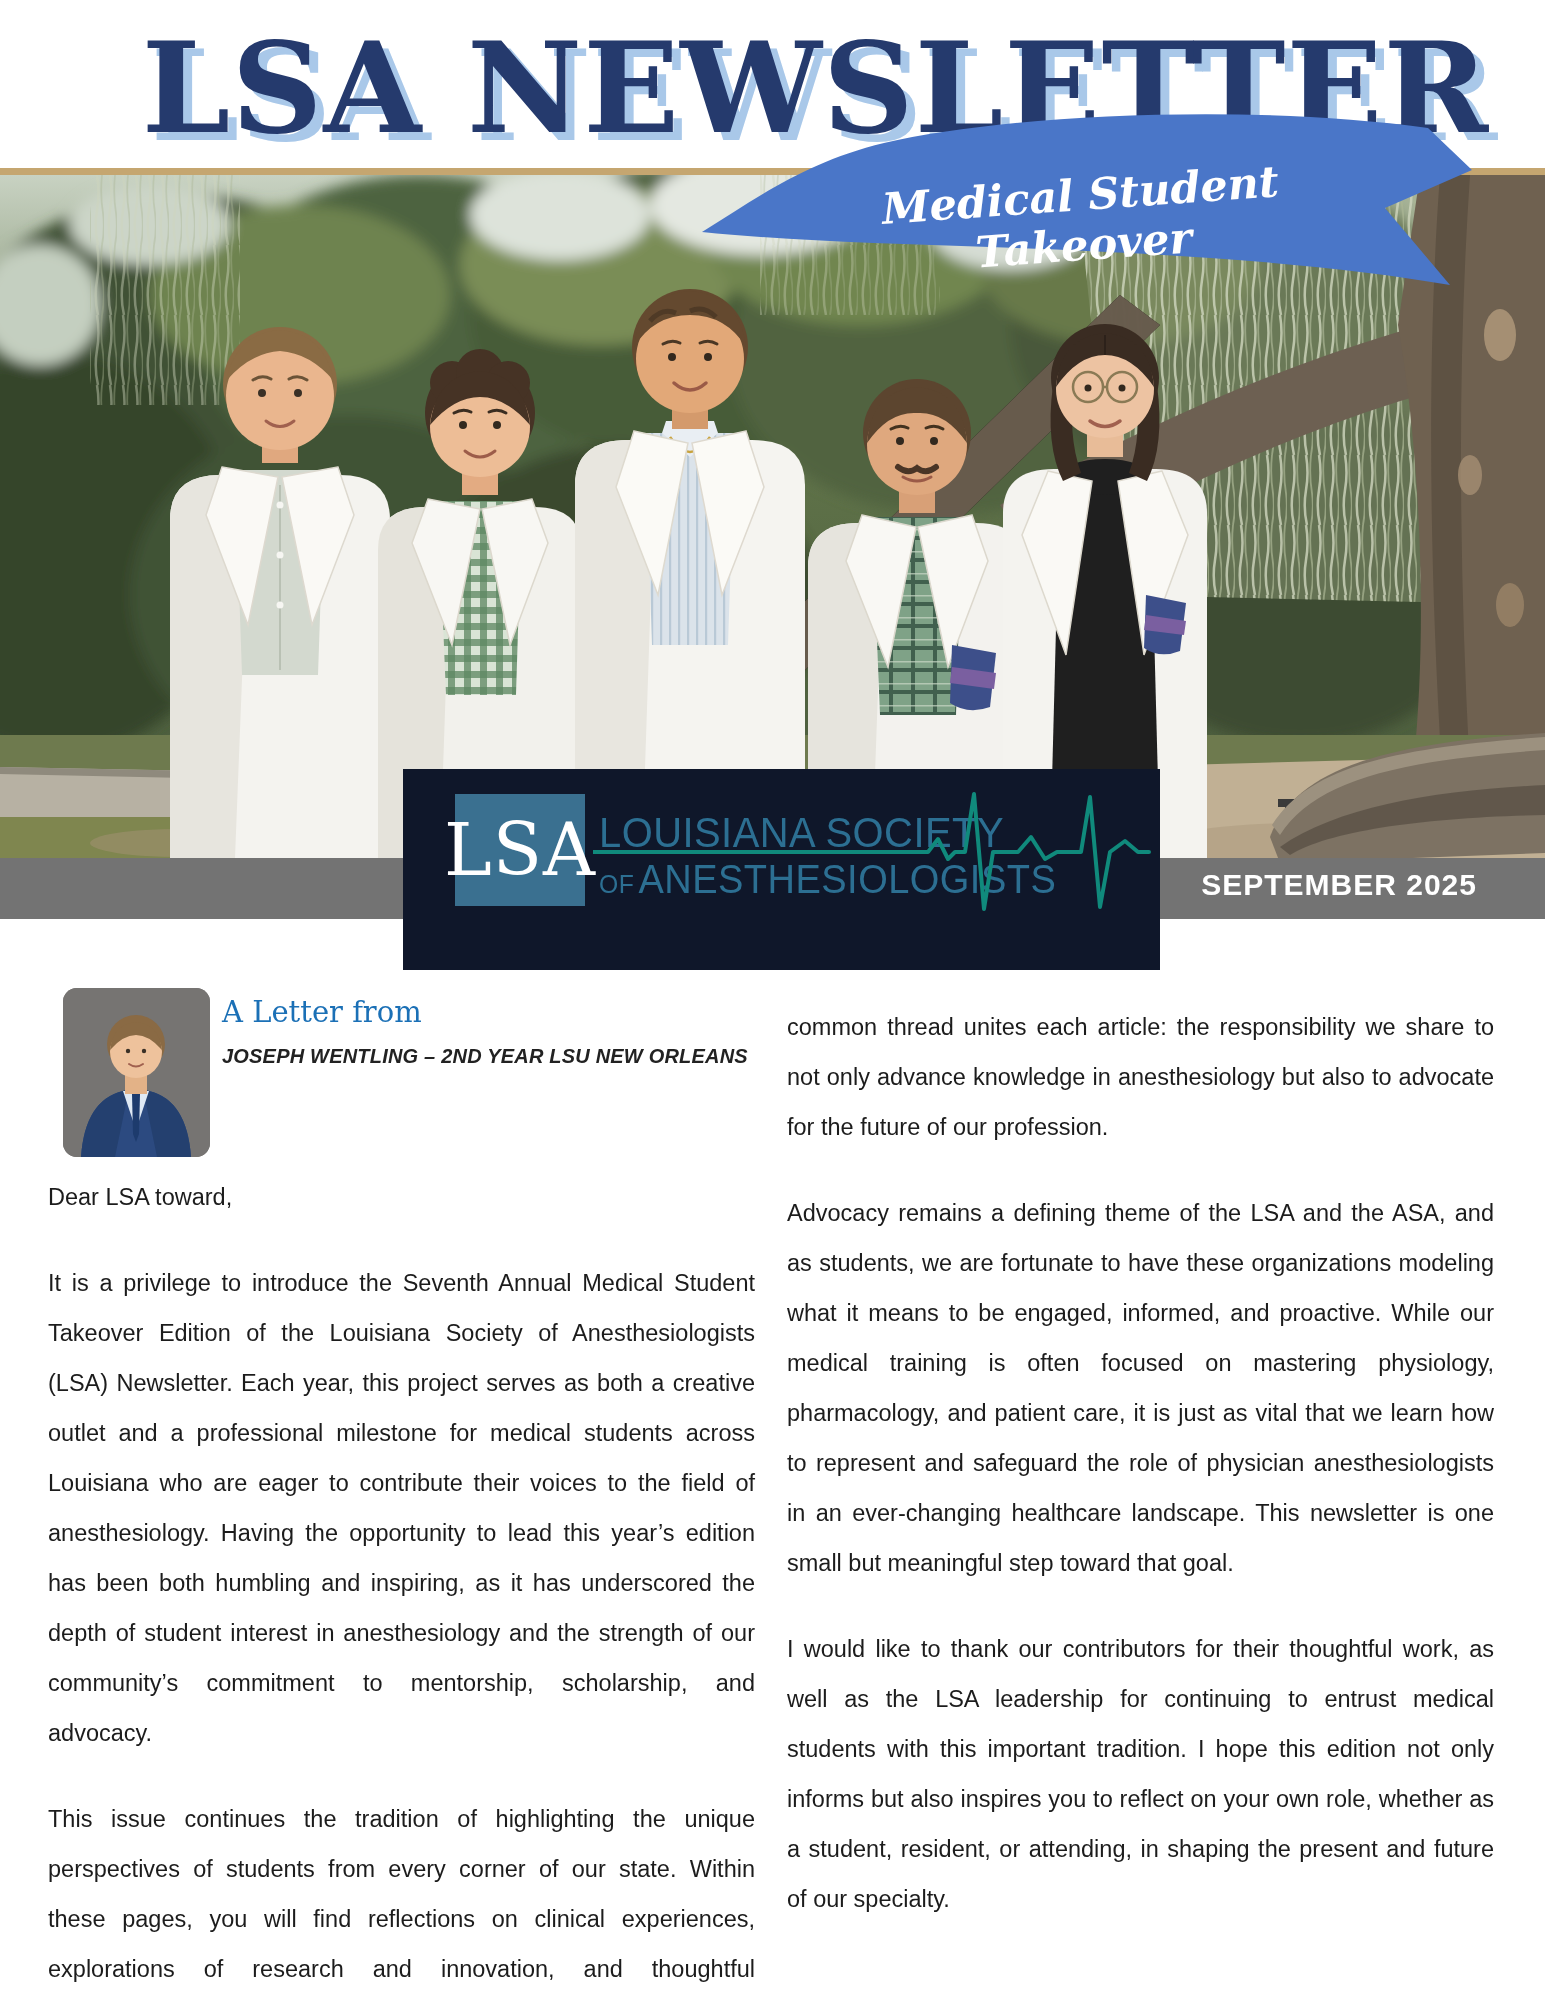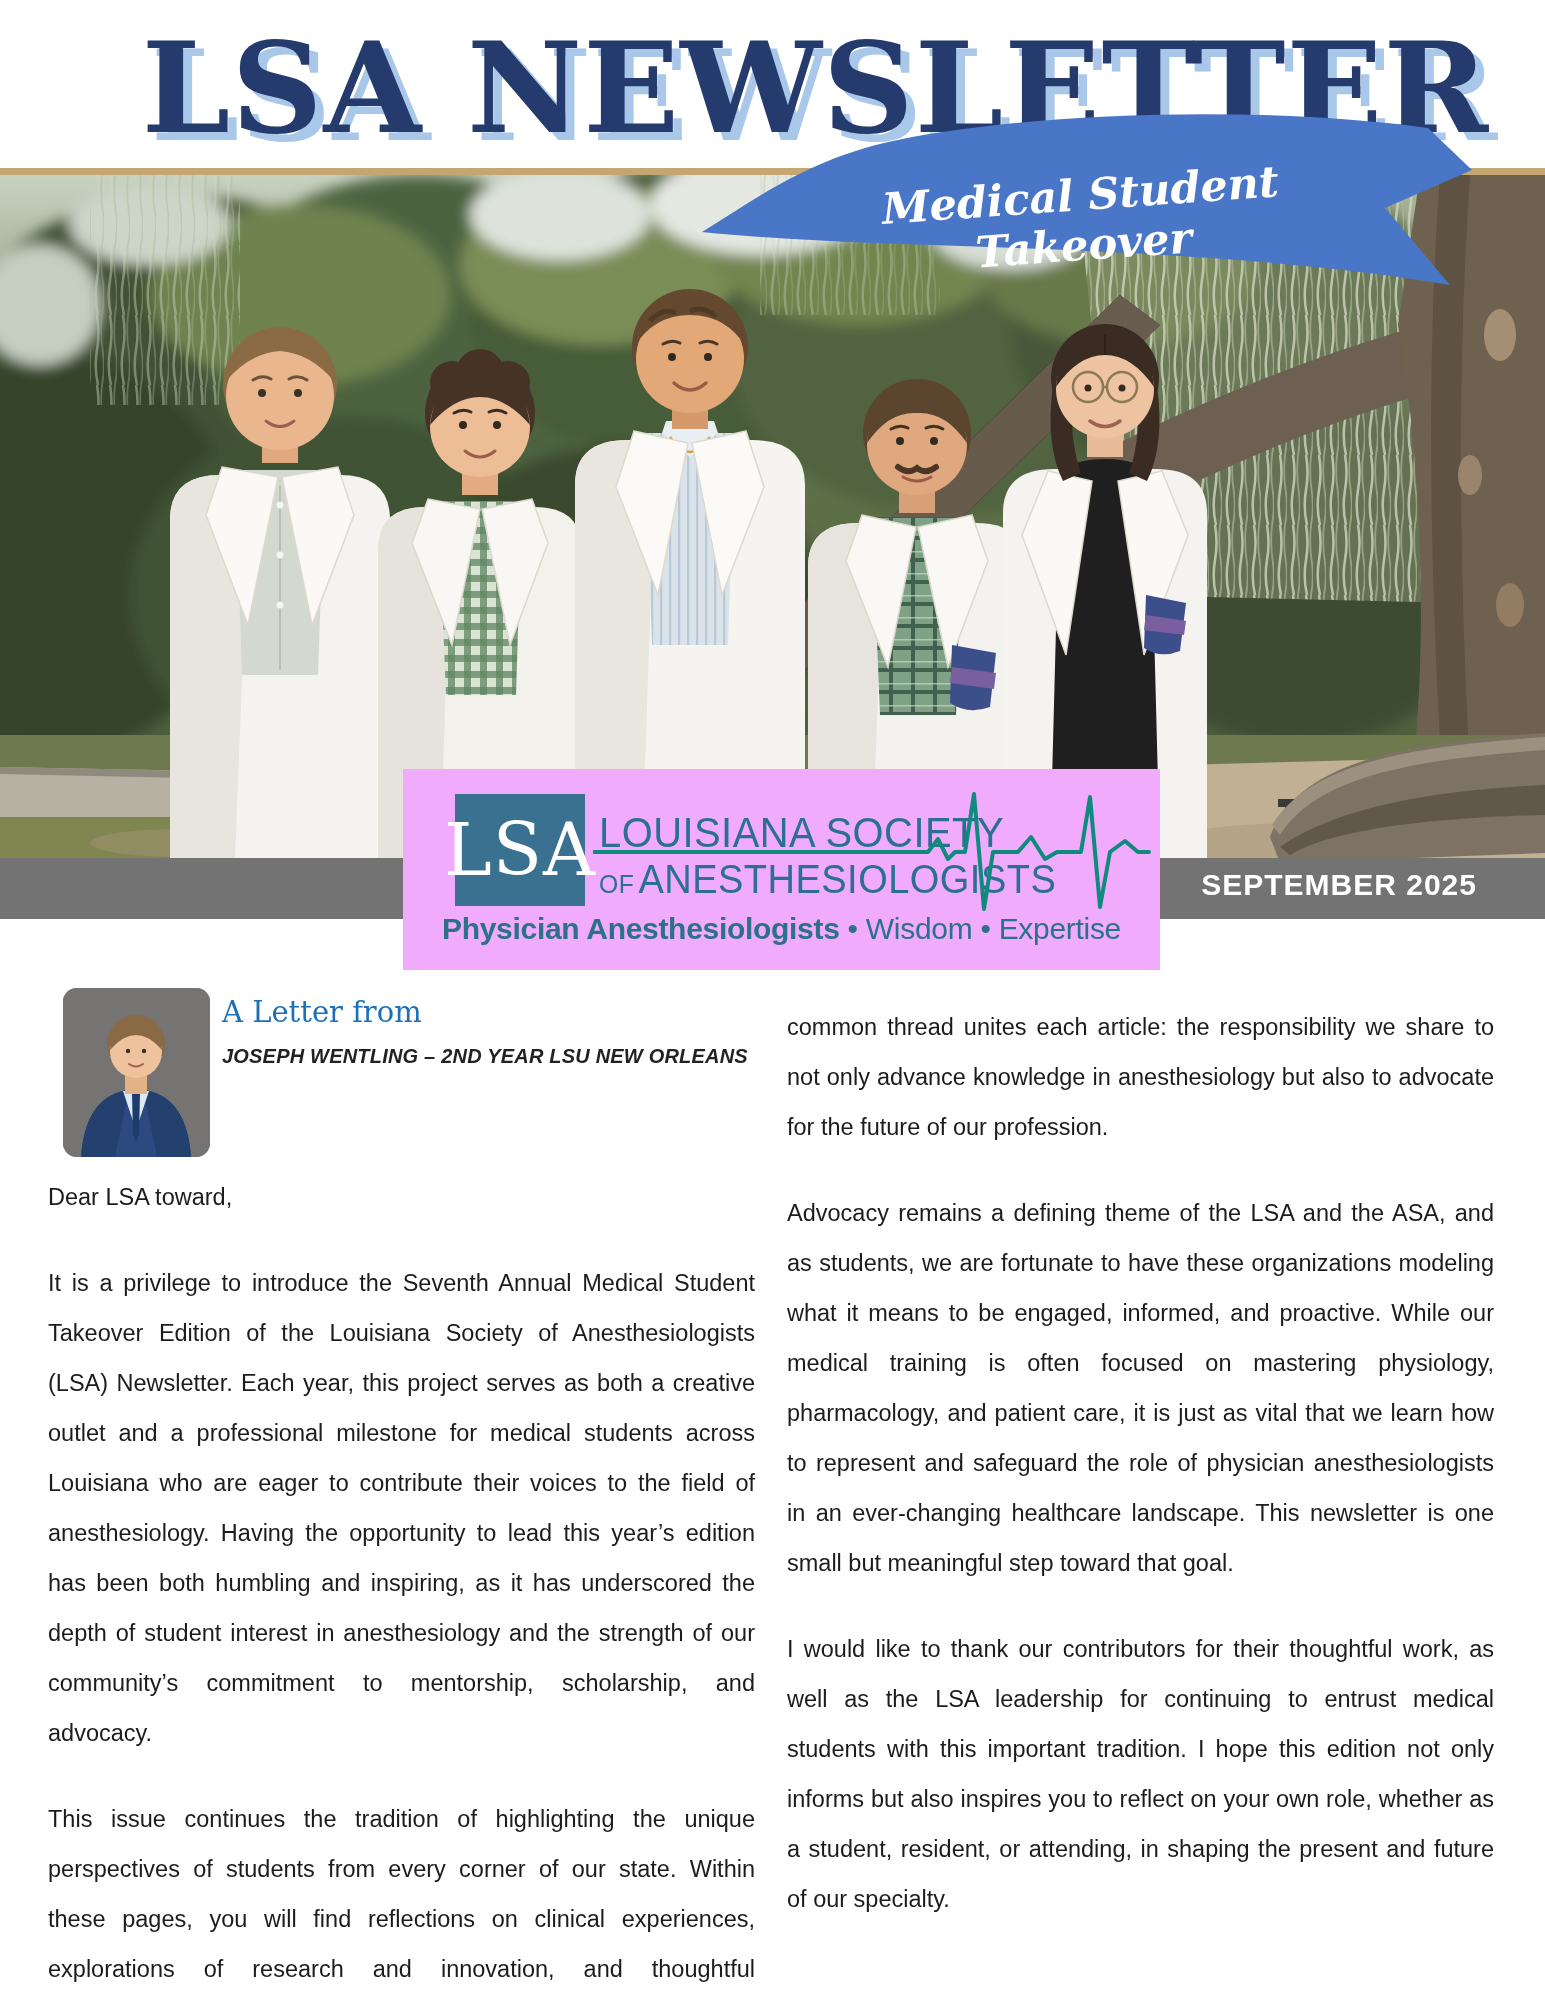--- a/index.html
+++ b/index.html
@@ -18,21 +18,21 @@
 
   
   .ribbon-svg{position:absolute;left:0;top:0;width:1545px;height:330px;pointer-events:none;}
   .ribbon-label{position:absolute;left:842px;top:170px;width:480px;text-align:center;
     font-family:"DejaVu Serif",serif;font-style:italic;font-weight:600;font-size:43px;color:#ffffff;
     transform:rotate(-4deg);}
 
   
   .issue-band{position:absolute;left:0;top:858px;width:1545px;height:61px;background:#737373;}
   .issue-date{position:absolute;right:68px;top:10px;color:#ffffff;font-size:30px;font-weight:600;letter-spacing:1px;}
-  .logo-box{position:absolute;left:403px;top:769px;width:757px;height:201px;background:#f0abfc;}
+  .logo-box{position:absolute;left:403px;top:769px;width:757px;height:201px;background:#0f172a;}
   .lsa-square{position:absolute;left:52px;top:25px;width:130px;height:112px;background:#3a7090;
     display:flex;align-items:center;justify-content:center;}
   .lsa-square span{font-family:"DejaVu Serif",serif;font-size:72px;color:#ffffff;letter-spacing:1px;}
   .org-line1{position:absolute;left:196px;top:40px;font-size:42px;color:#2c6f92;letter-spacing:.5px;
     transform:scaleX(.95);transform-origin:left;white-space:nowrap;}
   .org-line2{position:absolute;left:196px;top:88px;color:#2c6f92;white-space:nowrap;
     transform:scaleX(.95);transform-origin:left;}
   .org-line2 .of{font-size:26px;letter-spacing:.5px;}
   .org-line2 .rest{font-size:40px;letter-spacing:.5px;}
   .ekg{position:absolute;left:190px;top:18px;}
@@ -294,23 +294,20 @@
       <span>LSA</span>
     </div>
     <div class="org-line1">LOUISIANA SOCIETY</div>
     <div class="org-line2">
       <span class="of">OF</span>
       <span class="rest">ANESTHESIOLOGISTS</span>
     </div>
     <svg class="ekg" width="560" height="130" viewBox="0 0 560 130">
       <polyline points="0,65 335,65 345,52 355,72 362,65 372,65 381,7 391,122 400,65 425,65 438,50 452,72 464,65 488,65 497,10 507,120 517,65 532,54 545,65 556,65" fill="none" stroke="#108a7c" stroke-width="4" stroke-linejoin="round" stroke-linecap="round"></polyline>
     </svg>
-    <div class="tagline">
-      <span class="tb">Physician Anesthesiologists</span><span> • Wisdom • Expertise</span>
-    </div>
   </div>
 
   <main class="columns">
     <section class="col col-left">
       <div class="editor-header">
         <div class="headshot">
           <svg width="147" height="169" viewBox="0 0 147 169">
             <rect width="147" height="169" fill="#767472"></rect>
             <path d="M18 169 Q22 112 60 103 L73 99 L86 103 Q124 112 128 169 Z" fill="#2c4a80"></path>
             <path d="M18 169 Q22 112 60 103 L66 101 L52 169 Z" fill="#24406f"></path>

